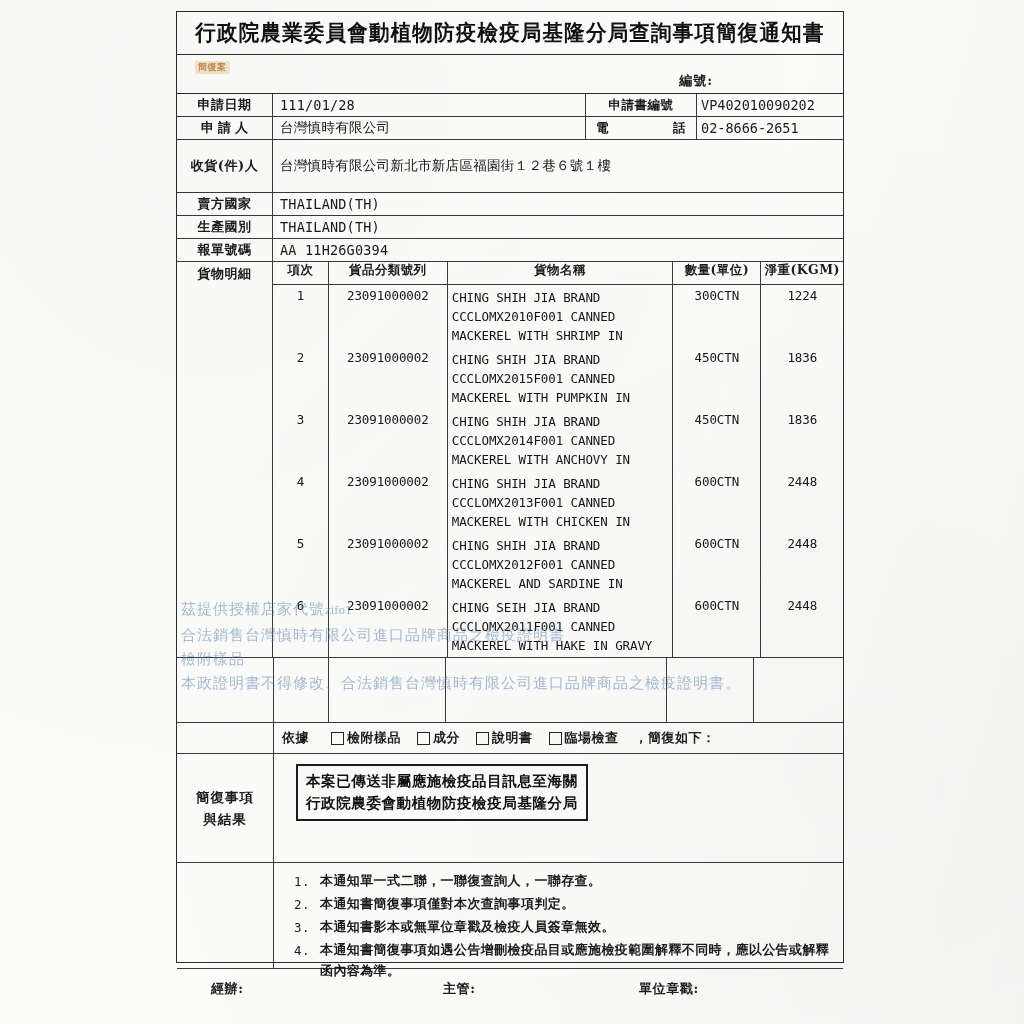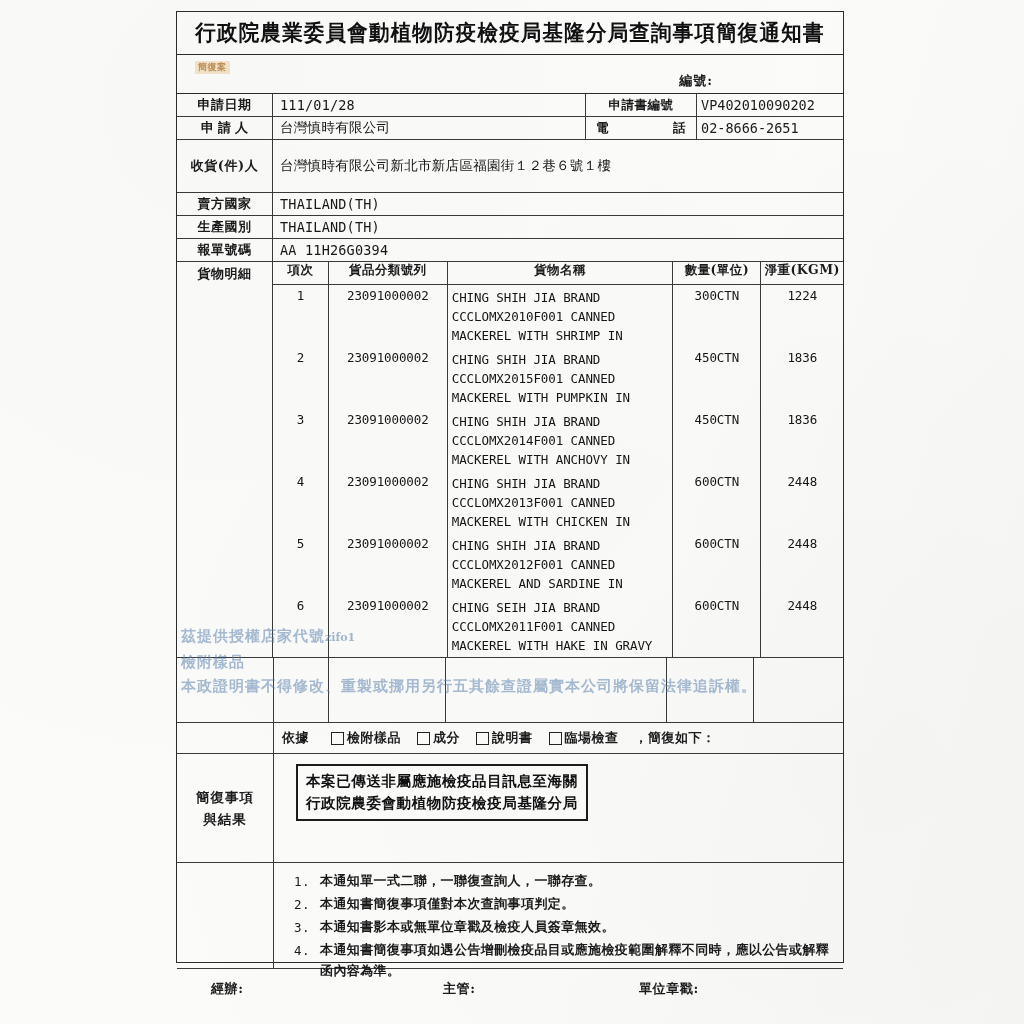--- a/index.html
+++ b/index.html
@@ -359,25 +359,24 @@
     letter-spacing: 0.6px;
   }
   .f1 { margin-left: 34px; width: 232px; }
   .f2 { width: 196px; }
   .f3 { }
 
   
   .watermark {
     position: absolute;
     left: 4px;
-    top: 612px;
+    top: 585px;
     width: 640px;
     pointer-events: none;
     z-index: 5;
-    font-weight: bold;
   }
   .wm-line {
     font-family: "DejaVu Serif", serif;
     font-size: 15px;
     letter-spacing: 1px;
     line-height: 24px;
     color: rgba(86,126,170,0.52);
     white-space: nowrap;
   }
   .wm-sub {
@@ -590,18 +589,19 @@
     <div class="footer">
       <span class="f1">經辦:</span>
       <span class="f2">主管:</span>
       <span class="f3">單位章戳:</span>
     </div>
 
     <div class="watermark">
       <div class="wm-line">
         <span>茲提供授權店家代號</span><span class="wm-sub">zifo1</span>
       </div>
+      <div class="wm-line">合法銷售台灣慎時有限公司進口品牌商品之檢疫證明書</div>
       <div class="wm-line">檢附樣品</div>
-      <div class="wm-line">本政證明書不得修改、重製或挪用另行五其餘查證屬實本公司將保留法律追訴權。</div>
+      <div class="wm-line">本政證明書不得修改、合法銷售台灣慎時有限公司進口品牌商品之檢疫證明書。</div>
     </div>
 
   </div>
 </div>
 
 </body></html>

